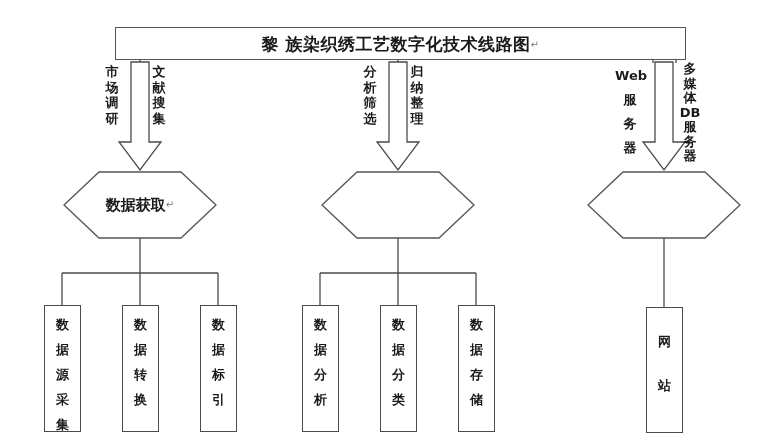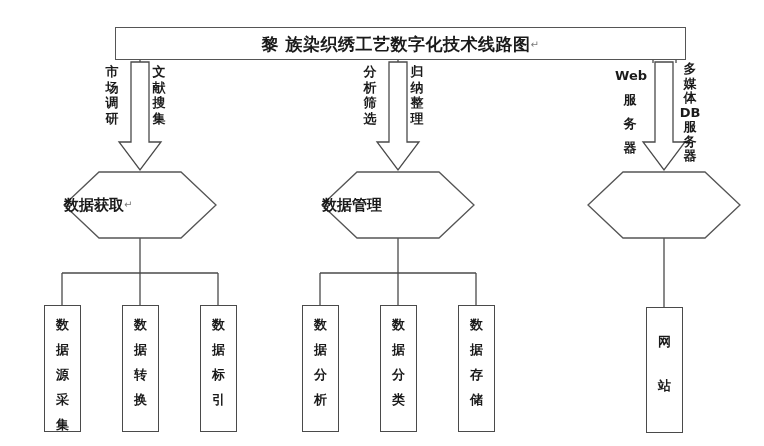--- a/index.html
+++ b/index.html
@@ -72,20 +72,21 @@
   
   .hex-wrap {
     position: absolute;
     width: 152px;
     height: 68px;
   }
   .hex-label {
     position: absolute;
     width: 152px;
     top: 24px;
+    text-align: center;
     font-size: 15px;
     font-weight: bold;
     white-space: nowrap;
   }
   
   .leaf {
     position: absolute;
     border: 1.3px solid #4a4a4a;
     background: #fff;
     box-sizing: border-box;
@@ -172,23 +173,20 @@
 体
 DB
 服
 务
 器</div>
 
   <div class="hex-wrap" style="left:64px; top:172px;">
     <div class="hex-label"><span>数据获取</span><span class="ret">↵</span></div>
   </div>
 
-  <div class="hex-wrap" style="left:322px; top:172px;">
-    <div class="hex-label"><span>数据管理</span><span class="ret"></span></div>
-  </div>
 
 
   <div class="leaf" style="left:44px; top:305px; width:37px; height:127px;"></div>
   <div class="leaf-text" style="left:44px; top:312px; width:37px;">数
 据
 源
 采
 集</div>
 
   <div class="leaf" style="left:122px; top:305px; width:37px; height:127px;"></div>

